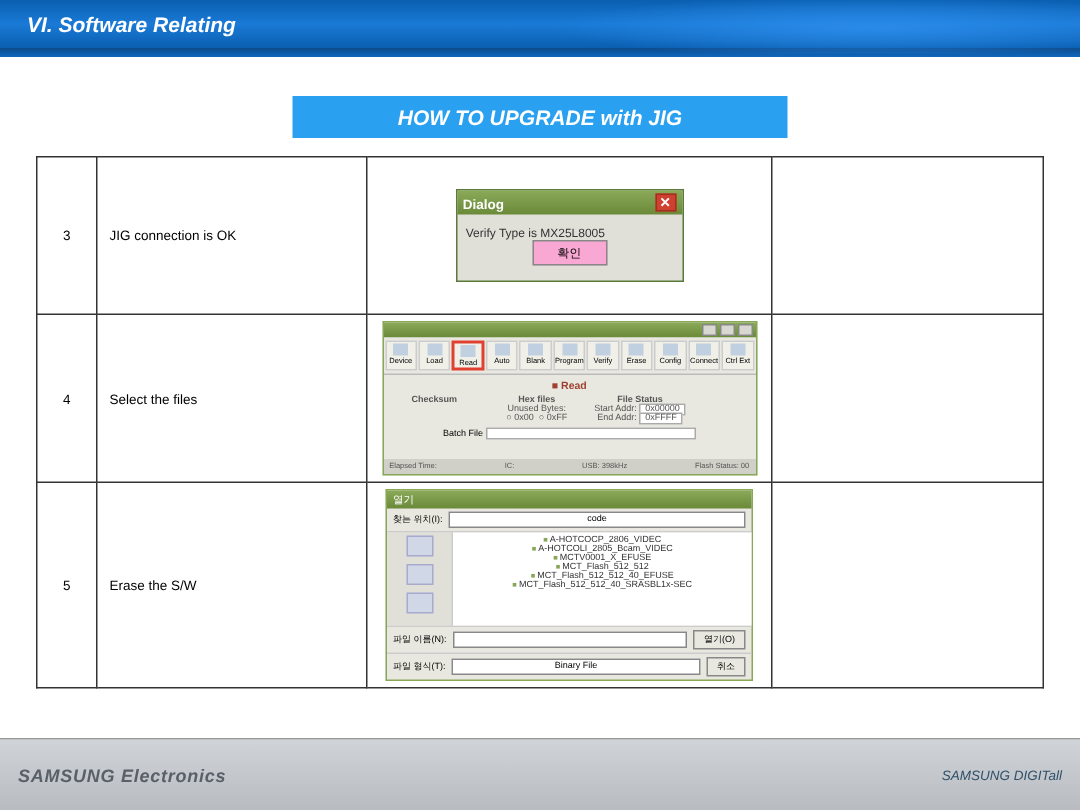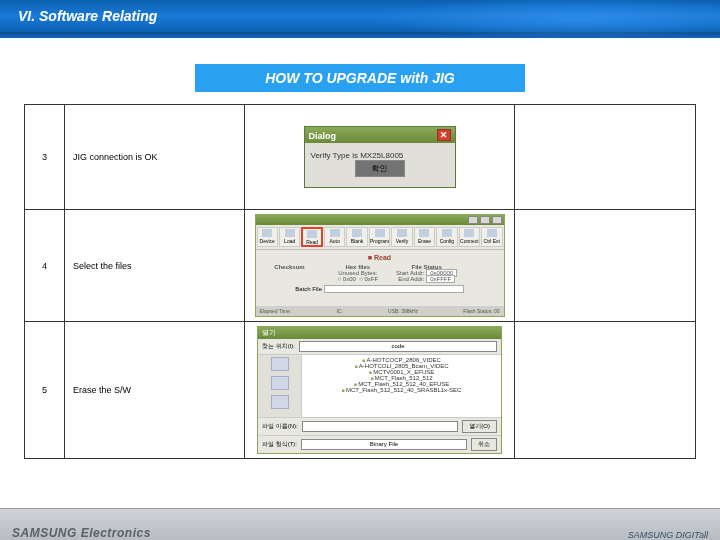--- a/index.html
+++ b/index.html
@@ -13,21 +13,21 @@
 .tbl{width:100%;border-collapse:collapse;table-layout:fixed}
 .tbl td{border:1px solid #333;vertical-align:middle;padding:8px;font-size:9px}
 .tbl td.n{width:40px;text-align:center}
 .tbl td.d{width:180px}
 .tbl td.i{width:270px;text-align:center;padding:4px}
 .tbl tr{height:105px}
 .dlg{width:152px;margin:0 auto;border:1px solid #5a7a3a;background:#e0e0d8;font-size:8px}
 .dlg-t{background:linear-gradient(to bottom,#8aaa5a,#6a8a3a);color:#fff;padding:2px 4px;display:flex;justify-content:space-between;align-items:flex-end;font-size:9px;font-weight:bold}
 .dlg-x{width:14px;height:12px;background:#d04030;color:#fff;display:flex;align-items:center;justify-content:center;font-size:9px;border:1px solid #a03020}
 .dlg-b{padding:8px 6px;text-align:left;color:#333}
-.dlg-btn{border:1px solid #888;background:#737373;padding:2px 14px;font-size:8px;margin:0 auto 2px;display:block;width:50px}
+.dlg-btn{border:1px solid #888;background:#f9a8d4;padding:2px 14px;font-size:8px;margin:0 auto 2px;display:block;width:50px}
 .app{width:250px;margin:0 auto;border:1px solid #88a858;background:#e8e8e0;font-size:6px}
 .app-t{background:linear-gradient(to bottom,#8aaa5a,#6a8a3a);height:10px;display:flex;justify-content:flex-end;align-items:center;padding:0 2px;gap:2px}
 .app-wb{width:10px;height:8px;background:#d8d8d0;border:1px solid #888}
 .tb{display:flex;background:#e8e8e0;border-bottom:1px solid #bbb;padding:2px 1px;gap:1px}
 .tb-i{width:22px;height:20px;border:1px solid #ccc;background:#f0f0e8;font-size:5px;text-align:center;padding-top:1px;position:relative}
 .tb-i::before{content:"";display:block;width:10px;height:8px;margin:0 auto 1px;background:#c0d0e0}
 .tb-i.hl{border:2px solid #e04030}
 .pnl{background:#e8e8e0;padding:4px;height:56px}
 .pnl-r{display:flex;gap:18px;font-size:6px;color:#555;margin-bottom:3px}
 .pnl-l{font-weight:bold}
@@ -38,21 +38,21 @@
 .fd-sel{flex:1;background:#fff;border:1px solid #888;height:11px;padding:1px 2px;font-size:6px}
 .fd-body{display:flex;height:62px}
 .fd-side{width:44px;background:#e0e0d8;border-right:1px solid #ccc;padding:2px}
 .fd-si{font-size:5px;color:#444;margin-bottom:5px}
 .fd-si::before{content:"";display:block;width:16px;height:12px;background:#d0d8e8;margin:0 auto 1px;border:1px solid #aac}
 .fd-list{flex:1;background:#fff;padding:2px}
 .fd-li{font-size:6px;color:#333;padding:0 2px;white-space:nowrap;overflow:hidden}
 .fd-li::before{content:"■ ";color:#88a858;font-size:5px}
 .fd-bot{display:flex;align-items:center;padding:2px 4px;gap:4px;border-top:1px solid #ccc}
 .fd-btn{border:1px solid #888;background:#e8e8e0;padding:1px 6px;font-size:6px}
-.ftr{position:absolute;bottom:0;left:0;right:0;height:32px;background:linear-gradient(to bottom,#d0d4d8,#b8bcc0);display:flex;align-items:flex-end;justify-content:space-between;padding:0 12px;border-top:1px solid #999}
+.ftr{position:absolute;bottom:0;left:0;right:0;height:48px;background:linear-gradient(to bottom,#d0d4d8,#b8bcc0);display:flex;align-items:center;justify-content:space-between;padding:0 12px;border-top:1px solid #999}
 .ftr-l{color:#5a6068;font-size:12px;font-weight:bold;font-style:italic;letter-spacing:.5px}
 .ftr-r{color:#30506a;font-size:9px;font-weight:normal;font-style:italic}
 </style>
 </head>
 <body>
 
 <div class="hdr">
   <div class="hdr-curve"></div>
   <div class="hdr-title">VI. Software Relating</div>
 </div>

